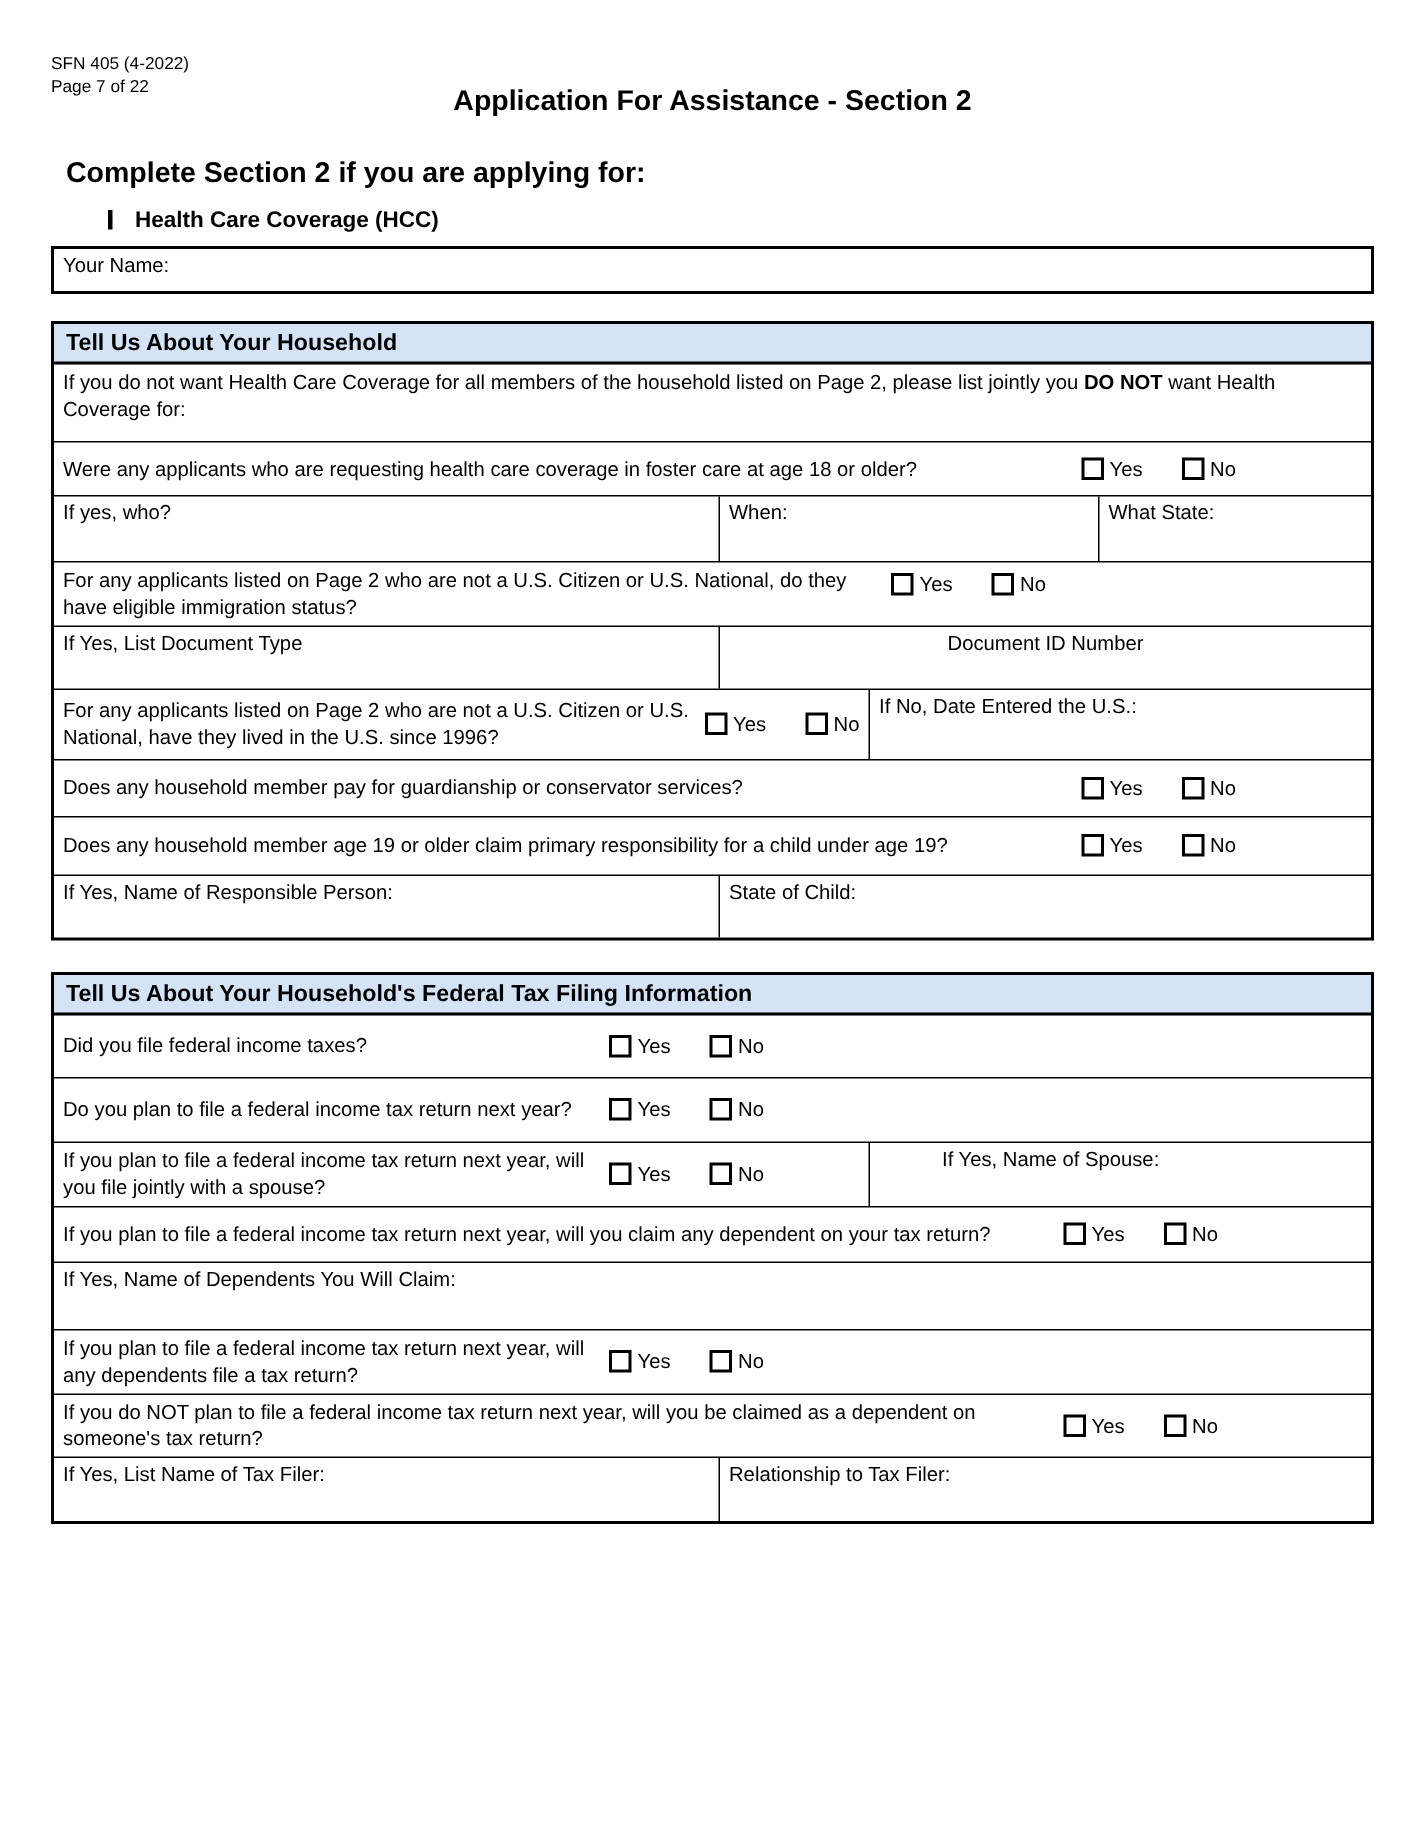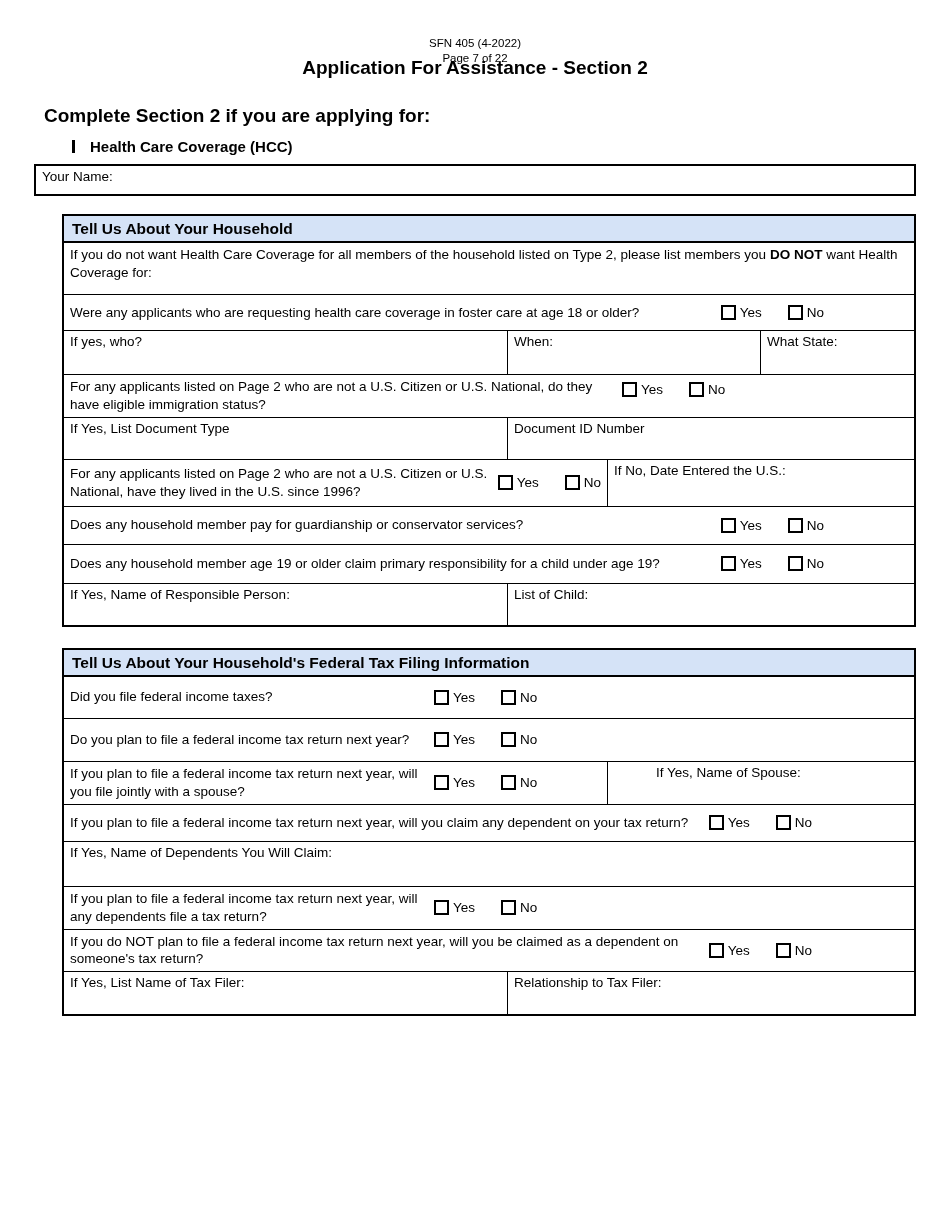--- a/index.html
+++ b/index.html
@@ -7,37 +7,37 @@
   body {
     width:950px; height:1230px;
     font-family:"Liberation Sans","DejaVu Sans",sans-serif;
     font-size:13.5px; color:#000;
     position:relative; overflow:hidden;
   }
   .content { padding:0 34px; }
 
   
   .page-header { position:relative; height:88px; }
-  .meta { padding-top:36px; font-size:11.5px; line-height:1.32;text-align:center; }
+  .meta { padding-top:36px; font-size:11.5px; line-height:1.32; }
   .doc-title {
     position:absolute; top:57px; left:0; right:0;
     text-align:center; font-size:19px; font-weight:bold;
   }
 
   
   .intro-heading { margin:17px 0 0 10px; font-size:19px; font-weight:bold; }
   .bullet-row { margin:11px 0 0 38px; display:flex; align-items:center; }
   .bullet-bar { width:3px; height:13px; background:#000; display:inline-block; flex:none; }
   .bullet-text { margin-left:15px; font-size:15px; font-weight:bold; }
 
   
   .name-box { margin-top:9px; border:2px solid #000; height:32px; padding:3px 6px; }
 
   
-  .tbl { border:2px solid #000; margin-top:18px;margin-left:28px; }
+  .tbl { border:2px solid #000; margin-top:18px; }
   .tbl-header {
     background:#d5e3f7; border-bottom:2px solid #000;
     font-size:15.5px; font-weight:bold; padding:2px 8px;
     height:27px; line-height:22px;
   }
   .row { display:flex; align-items:center; }
   .row + .row { border-top:1px solid #000; }
   .row.top { align-items:flex-start; }
   .pad { padding:3px 6px; }
   .cell { padding:3px 6px; align-self:stretch; }
@@ -74,21 +74,21 @@
   </div>
 
   <div class="name-box">
     <span>Your Name:</span>
   </div>
 
   <div class="tbl">
     <div class="tbl-header">Tell Us About Your Household</div>
 
     <div class="row top pad" style="min-height:51px;">
-      <div class="q"><span>If you do not want Health Care Coverage for all members of the household listed on Type 2, please list members you </span><b>DO NOT</b><span> want Health Coverage for:</span></div>
+      <div class="q"><span>If you do not want Health Care Coverage for all members of the household listed on Page 2, please list jointly you </span><b>DO NOT</b><span> want Health Coverage for:</span></div>
     </div>
 
     <div class="row pad" style="min-height:36px;">
       <div class="q">Were any applicants who are requesting health care coverage in foster care at age 18 or older?</div>
       <div class="cb-group cb-right">
         <span class="cb-item">
             <span class="cb"></span>
             <span class="cb-label">Yes</span>
           </span>
         <span class="cb-item">
@@ -113,21 +113,21 @@
           </span>
         <span class="cb-item">
             <span class="cb"></span>
             <span class="cb-label">No</span>
           </span>
       </div>
     </div>
 
     <div class="row top" style="min-height:42px;">
       <div class="cell" style="width:443px;"><span>If Yes, List Document Type</span></div>
-      <div class="cell" style="flex:1;"><span>Document ID Number</span></div>
+      <div class="cell" style="flex:1;text-align:center;"><span>Document ID Number</span></div>
     </div>
 
     <div class="row top" style="min-height:47px;">
       <div class="cell" style="width:543px; display:flex; align-items:center;">
         <div class="q" style="width:428px;">For any applicants listed on Page 2 who are not a U.S. Citizen or U.S. National, have they lived in the U.S. since 1996?</div>
         <div class="cb-group">
           <span class="cb-item">
               <span class="cb"></span>
               <span class="cb-label">Yes</span>
             </span>
@@ -163,21 +163,21 @@
           </span>
         <span class="cb-item">
             <span class="cb"></span>
             <span class="cb-label">No</span>
           </span>
       </div>
     </div>
 
     <div class="row top" style="min-height:42px;">
       <div class="cell" style="width:443px;"><span>If Yes, Name of Responsible Person:</span></div>
-      <div class="cell" style="flex:1;"><span>List of Child:</span></div>
+      <div class="cell" style="flex:1;"><span>State of Child:</span></div>
     </div>
   </div>
 
   <div class="tbl" style="margin-top:21px;">
     <div class="tbl-header">Tell Us About Your Household's Federal Tax Filing Information</div>
 
     <div class="row pad" style="min-height:41px;">
       <div class="q" style="width:364px;">Did you file federal income taxes?</div>
       <div class="cb-group">
         <span class="cb-item">

